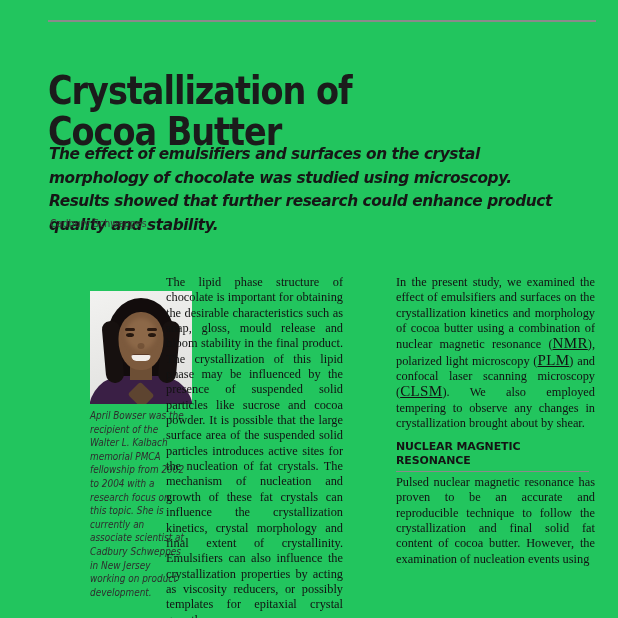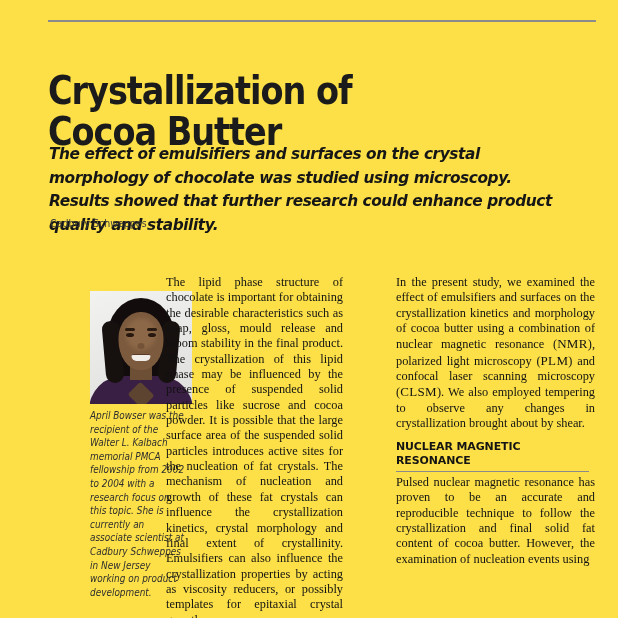--- a/index.html
+++ b/index.html
@@ -4,21 +4,21 @@
 <style>
   html, body {
     margin: 0;
     padding: 0;
     background: #ffffff;
   }
   #page {
     position: relative;
     width: 618px;
     height: 618px;
-    background: #fde047;
+    background: #22c55e;
     overflow: hidden;
     font-family: "Liberation Serif", serif;
     color: #111111;
   }
 
   
   #top-rule {
     position: absolute;
     left: 48px;
     top: 20px;
@@ -241,22 +241,23 @@
     color: #121212;
     -webkit-hyphens: manual;
     hyphens: manual;
   }
   #col-1 { left: 166px; }
   #col-2 { left: 396px; width: 199px; }
   .col p { margin: 0; text-indent: 0; }
   .col p + p { text-indent: 11px; }
   .col p:last-child { text-align: justify; }
   .sc {
-    font-size: 13px;
+    font-size: 15px;
     letter-spacing: 0.35px;
+    text-decoration: underline;
   }
 
   
   .sect-head {
     margin-top: 9px;
     margin-bottom: 2px;
     font-family: "DejaVu Sans", sans-serif;
     font-weight: bold;
     font-size: 11.3px;
     line-height: 14px;

